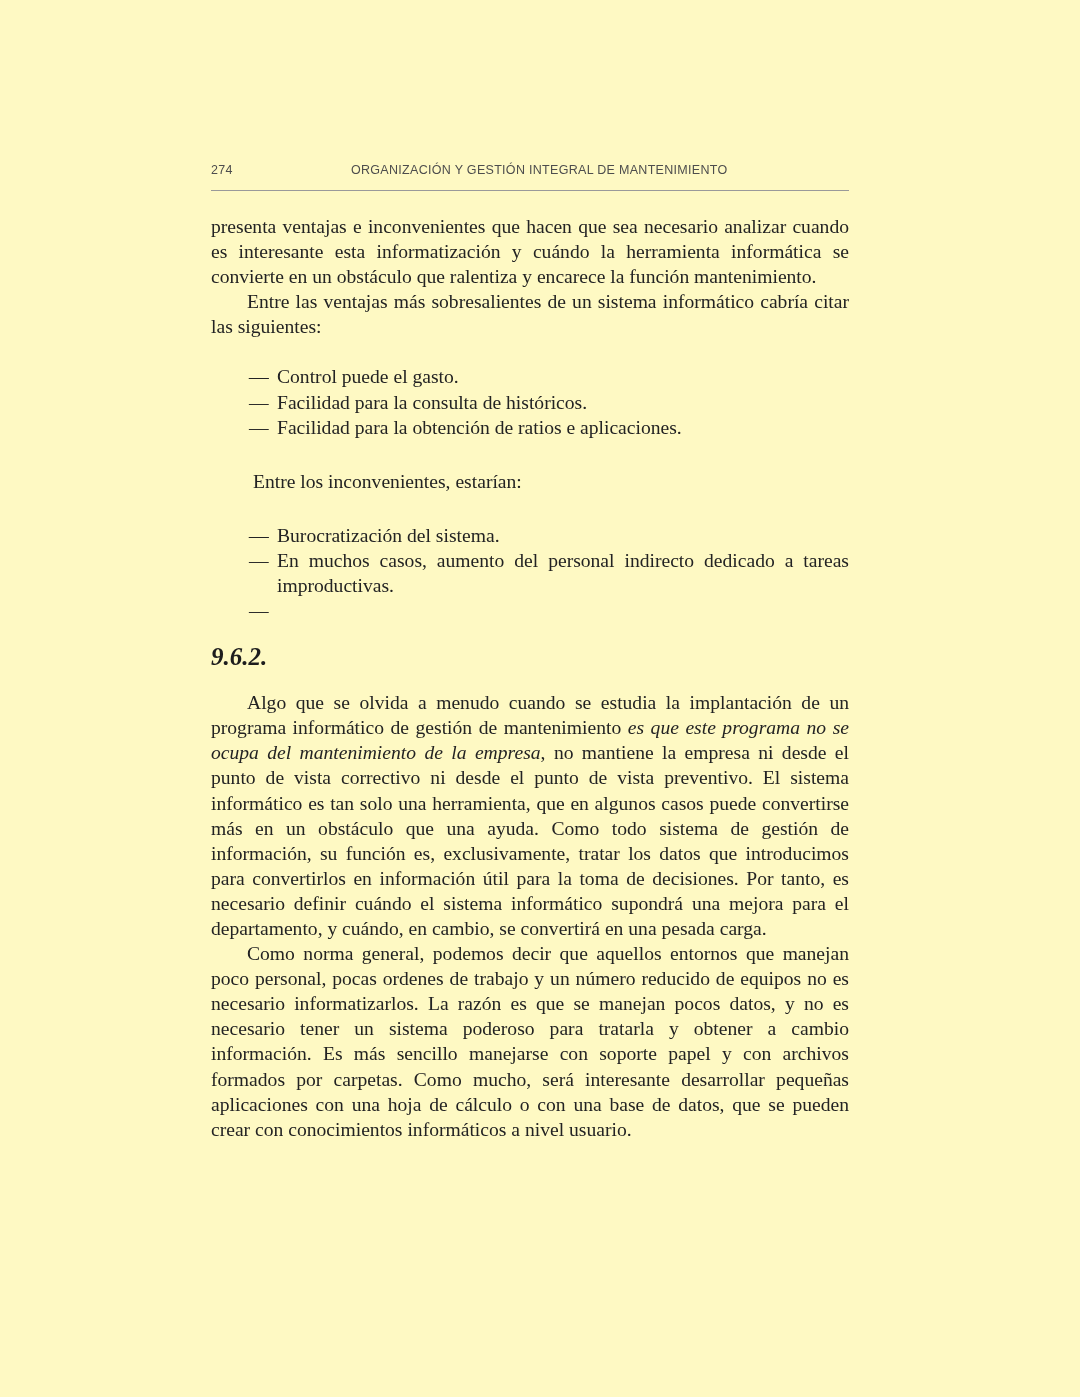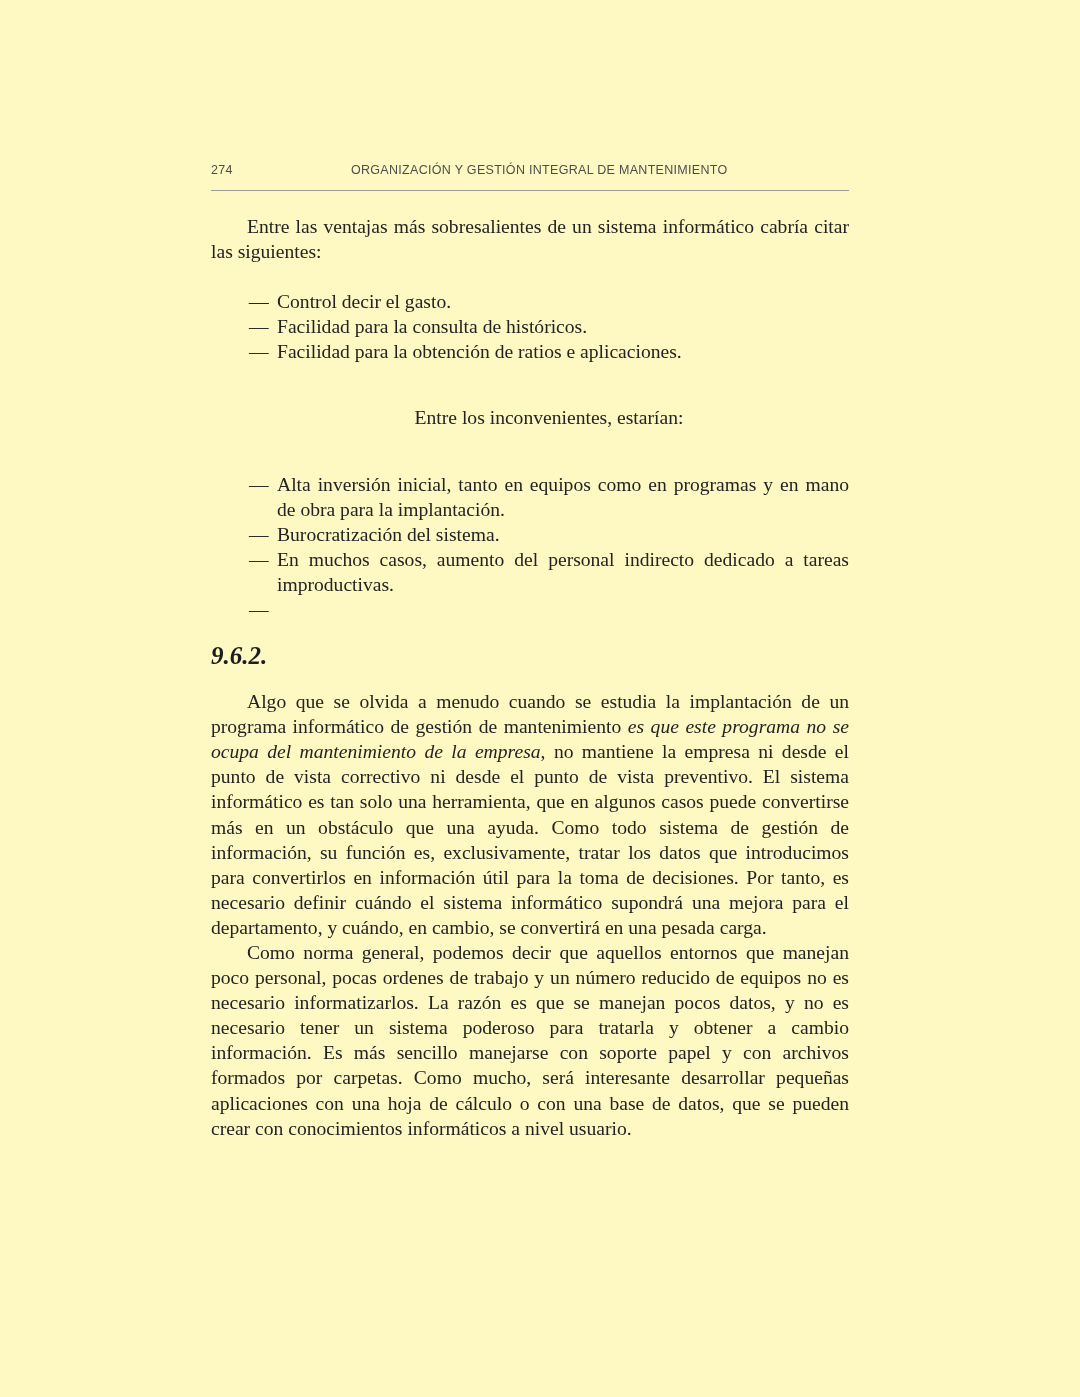--- a/index.html
+++ b/index.html
@@ -91,22 +91,22 @@
   ul.dashlist li .dash {
     position: absolute;
     left: 38px;
     top: 0;
   }
   .list-gap-before { height: 25px; }
   .list-gap-after  { height: 25px; }
 
   .lead-in {
     text-indent: 38px;
-    margin: 16px;
-    text-align: center;
+    margin: 4px;
+    text-align: left;
     font-family: Liberation Serif, serif;
   }
 
   
   .heading {
     margin: 0;
     display: flex;
     font-family: "Liberation Serif", "DejaVu Serif", serif;
     font-weight: bold;
     font-style: italic;
@@ -127,53 +127,53 @@
   <div class="content">
 
     <div class="runhead">
       <span class="runhead-folio">274</span>
       <span class="runhead-title">ORGANIZACIÓN Y GESTIÓN INTEGRAL DE MANTENIMIENTO</span>
     </div>
     <div class="runhead-rule"></div>
 
     <div class="body">
 
+      <p class="para noindent">presenta ventajas e inconvenientes que hacen que sea necesario analizar cuando es interesante esta informatización y cuándo la herramienta informática se convierte en un obstáculo que ralentiza y encarece la función mantenimiento.</p>
 
       <p class="para last-line-left">Entre las ventajas más sobresalientes de un sistema informático cabría citar las siguientes:</p>
 
       <div class="list-gap-before"></div>
 
       <ul class="dashlist">
         <li>
           <span class="dash">—</span>
         </li>
         <li>
           <span class="dash">—</span>
-          <span>Control decir el gasto.</span>
+          <span>Control puede el gasto.</span>
         </li>
         <li>
           <span class="dash">—</span>
           <span>Facilidad para la consulta de históricos.</span>
         </li>
         <li>
           <span class="dash">—</span>
           <span>Facilidad para la obtención de ratios e aplicaciones.</span>
         </li>
       </ul>
 
       <div class="list-gap-after"></div>
 
       <p class="lead-in">Entre los inconvenientes, estarían:</p>
 
       <div class="list-gap-before"></div>
 
       <ul class="dashlist">
         <li>
           <span class="dash">—</span>
-          <span>Alta inversión inicial, tanto en equipos como en programas y en mano de obra para la implantación.</span>
         </li>
         <li>
           <span class="dash">—</span>
           <span>Burocratización del sistema.</span>
         </li>
         <li>
           <span class="dash">—</span>
           <span>En muchos casos, aumento del personal indirecto dedicado a tareas improductivas.</span>
         </li>
         <li>

